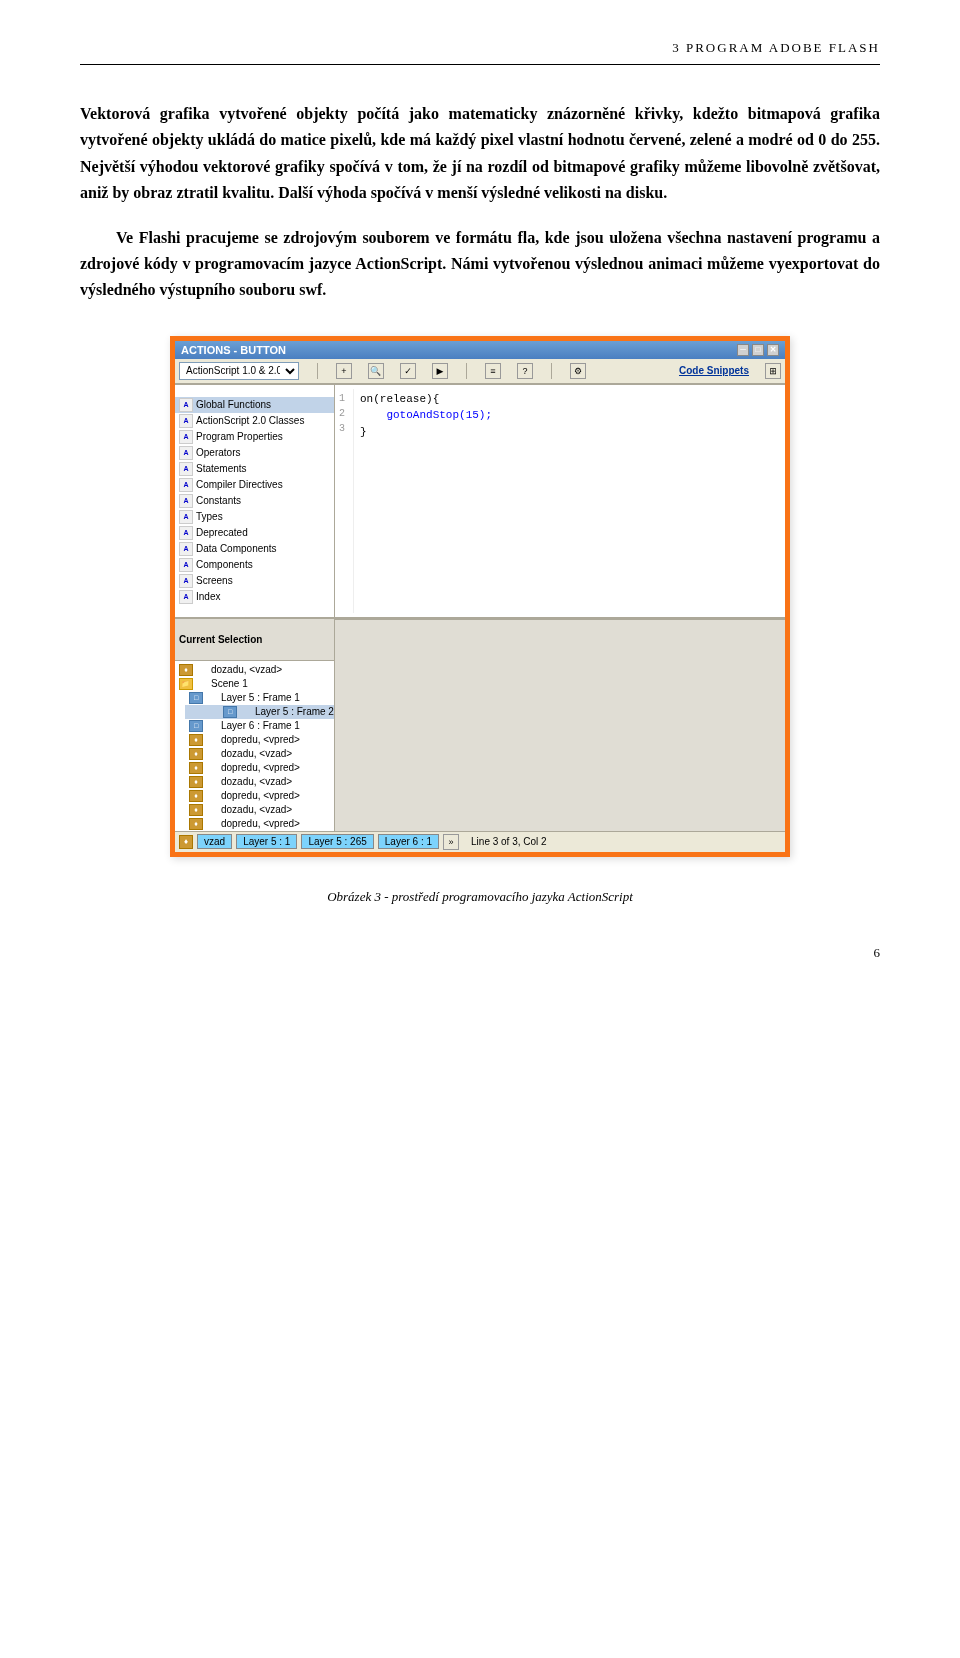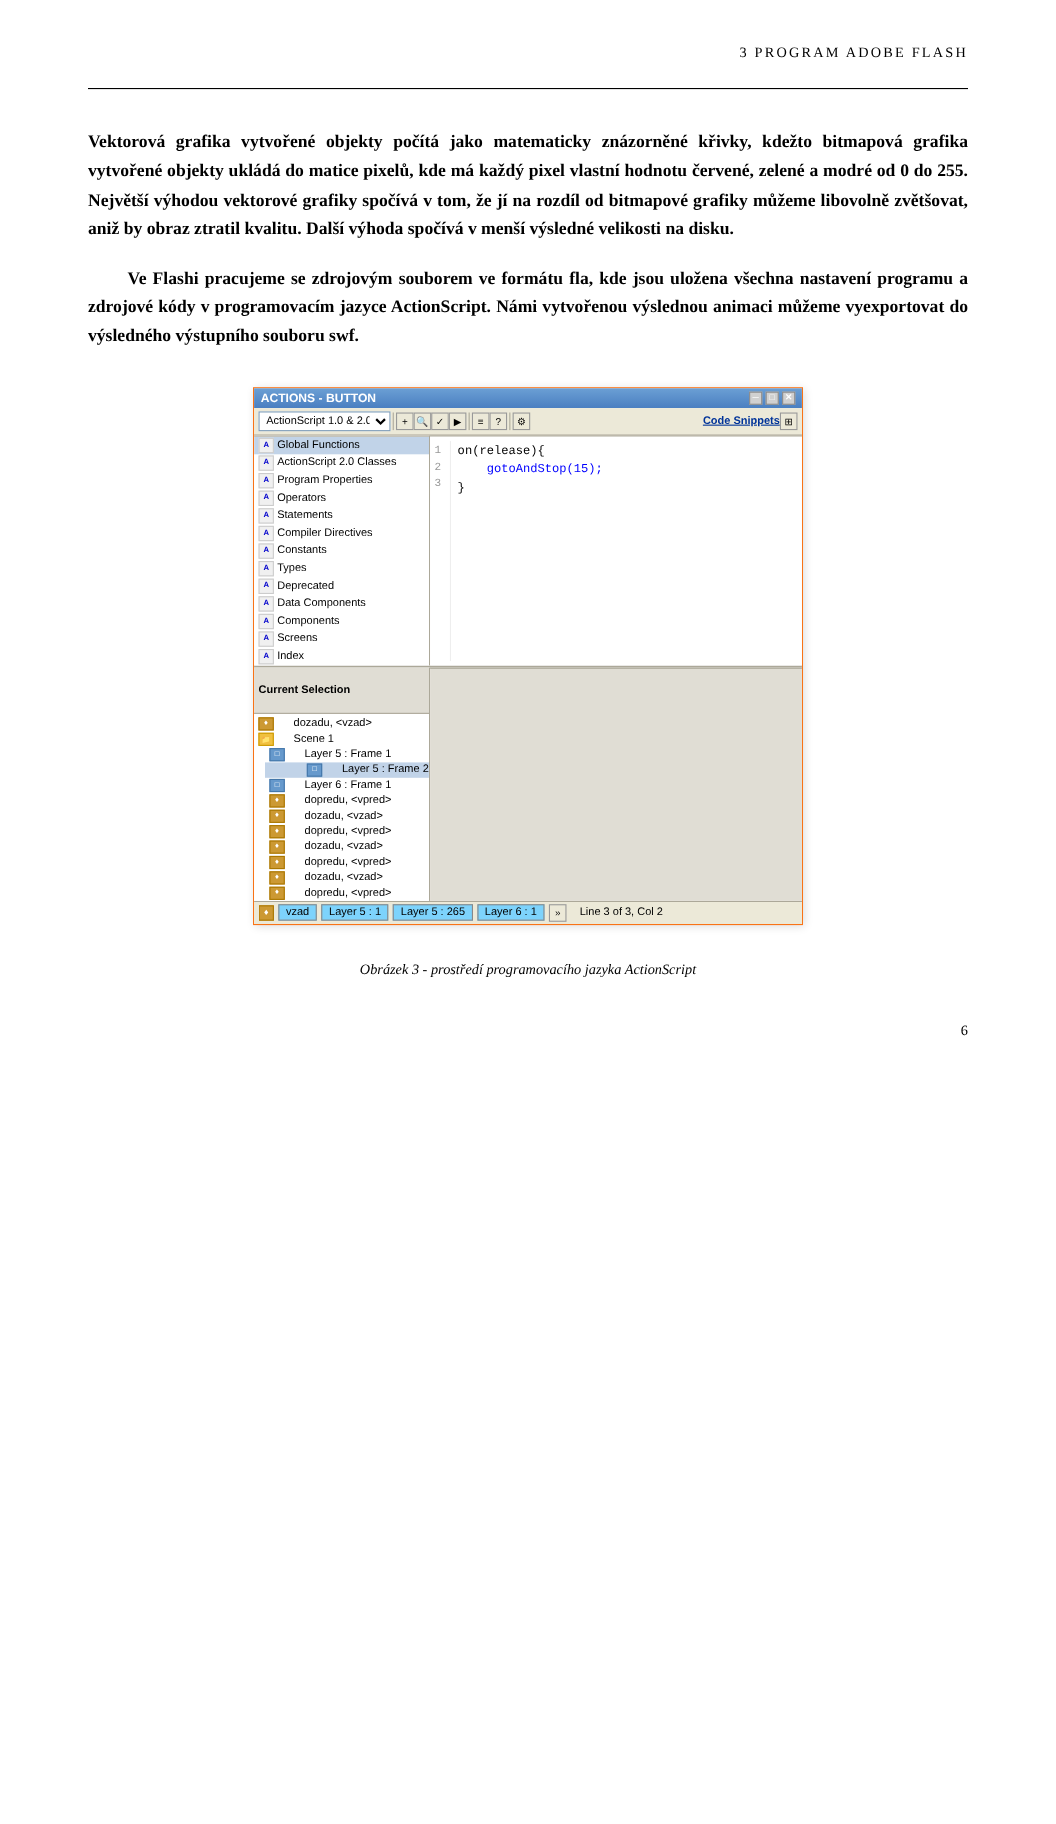--- a/index.html
+++ b/index.html
@@ -14,43 +14,43 @@
 
     
     .page-header {
       text-align: right;
       font-family: 'Palatino Linotype', Palatino, serif;
       font-size: 13px;
       letter-spacing: 2px;
       text-transform: uppercase;
       color: #000;
       margin-bottom: 36px;
-      padding-bottom: 24px;
+      padding-bottom: 8px;
       border-bottom: 1px solid #000;
     }
 
     
     .body-text {
       font-size: 16px;
       line-height: 1.65;
       text-align: justify;
       margin-bottom: 18px;
       text-indent: 0;
       font-weight: bold;
     }
 
     .body-text.indent {
       text-indent: 36px;
     }
 
     
     .screenshot-container {
       margin: 32px auto;
-      width: 500px;
-      border: 1px solid #f97316;
+      width: 620px;
+      border: 5px solid #f97316;
       background: #fff;
       box-shadow: 2px 2px 8px rgba(0,0,0,0.15);
     }
 
     
     .flash-titlebar {
       background: linear-gradient(to bottom, #6b9fd4 0%, #4a7fc1 100%);
       color: white;
       font-family: Arial, sans-serif;
       font-size: 11px;
@@ -74,21 +74,21 @@
       cursor: pointer;
     }
 
     
     .flash-toolbar {
       background: #ece9d8;
       border-bottom: 1px solid #aca899;
       padding: 3px 4px;
       display: flex;
       align-items: center;
-      gap: 0;
+      gap: 16px;
       font-family: Arial, sans-serif;
       font-size: 10px;
     }
 
     .toolbar-select {
       font-size: 10px;
       font-family: Arial, sans-serif;
       background: white;
       border: 1px solid #7f9db9;
       padding: 1px 2px;
@@ -139,21 +139,21 @@
       overflow: hidden;
       display: flex;
       flex-direction: column;
     }
 
     .actions-list {
       flex: 1;
       overflow-y: auto;
       font-family: Arial, sans-serif;
       font-size: 10px;
-      padding: 0 0;
+      padding: 12px 0;
     }
 
     .action-item {
       display: flex;
       align-items: center;
       padding: 1px 4px;
       gap: 3px;
       cursor: pointer;
       white-space: nowrap;
     }

